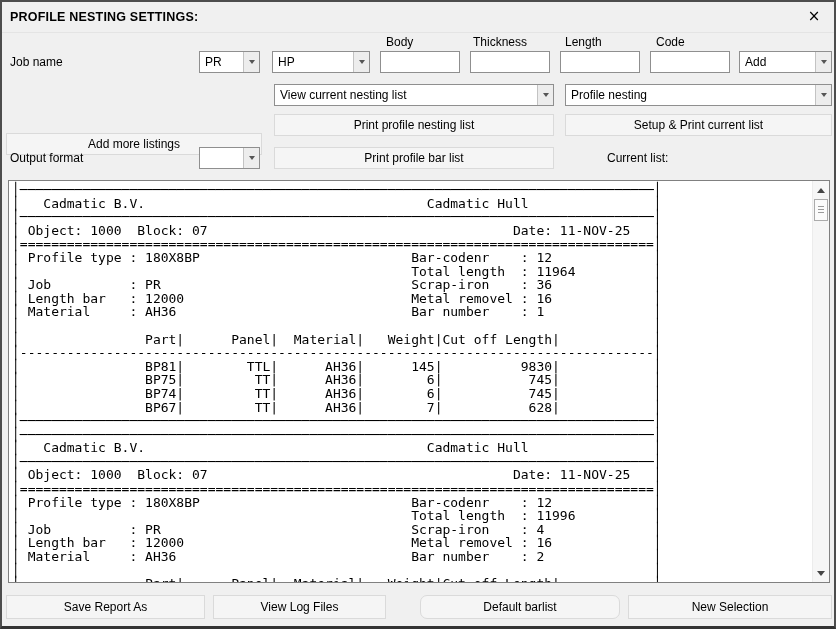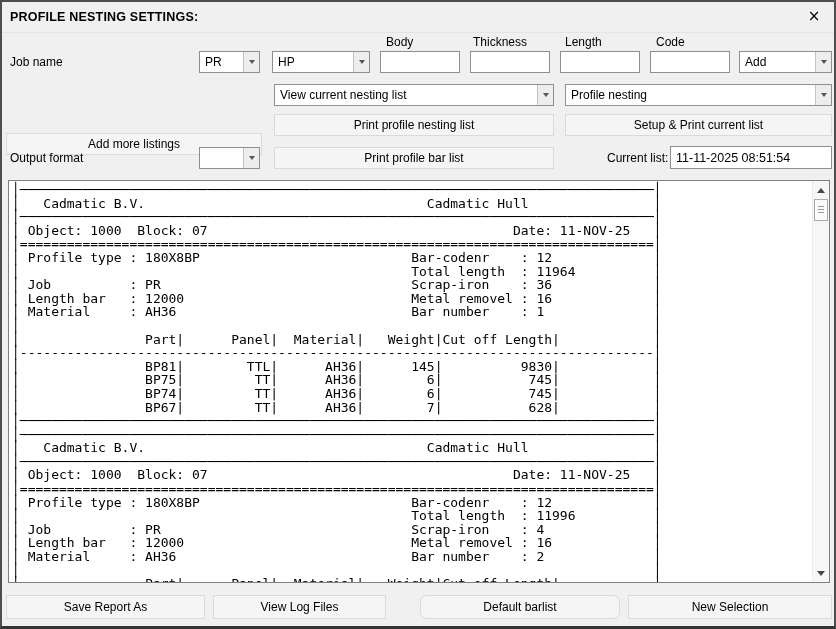--- a/index.html
+++ b/index.html
@@ -147,21 +147,20 @@
 
   <span class="lbl" style="left:8px; top:149px;">Output format</span>
   <div class="combo" style="left:197px; top:145px; width:61px;">
     <span class="combo-text"></span>
     <div class="combo-btn">
         <i class="tri-down"></i>
       </div>
   </div>
   <button class="btn" style="left:272px; top:145px; width:280px;">Print profile bar list</button>
   <span class="lbl" style="left:563px; top:149px;margin-left:42px;">Current list:</span>
-  <input class="txt" style="left: 668px; top: 144px; width: 162px; height: 23px;" value="11-11-2025 08:51:54">
 
   <div class="report">
     <pre>│─────────────────────────────────────────────────────────────────────────────────│
 │   Cadmatic B.V.                                    Cadmatic Hull                │
 │─────────────────────────────────────────────────────────────────────────────────│
 │ Object: 1000  Block: 07                                       Date: 11-NOV-25   │
 │=================================================================================│
 │ Profile type : 180X8BP                           Bar-codenr    : 12             │
 │                                                  Total length  : 11964          │
 │ Job          : PR                                Scrap-iron    : 36             │

